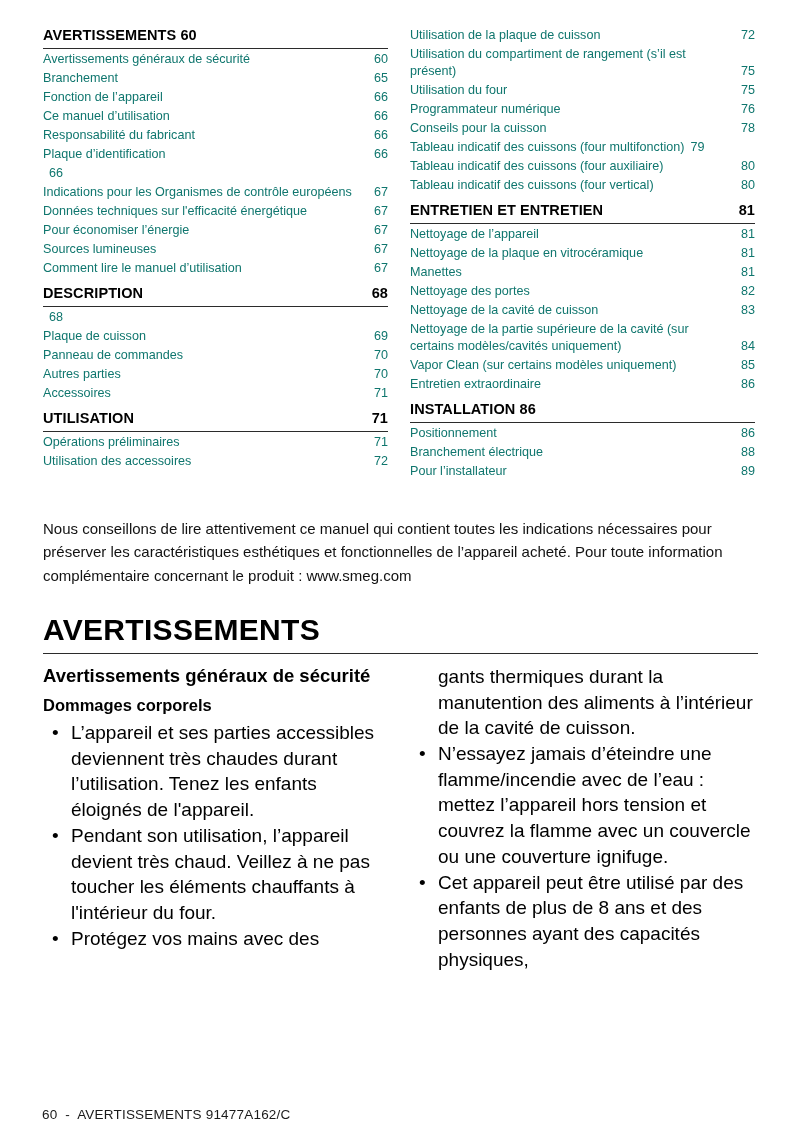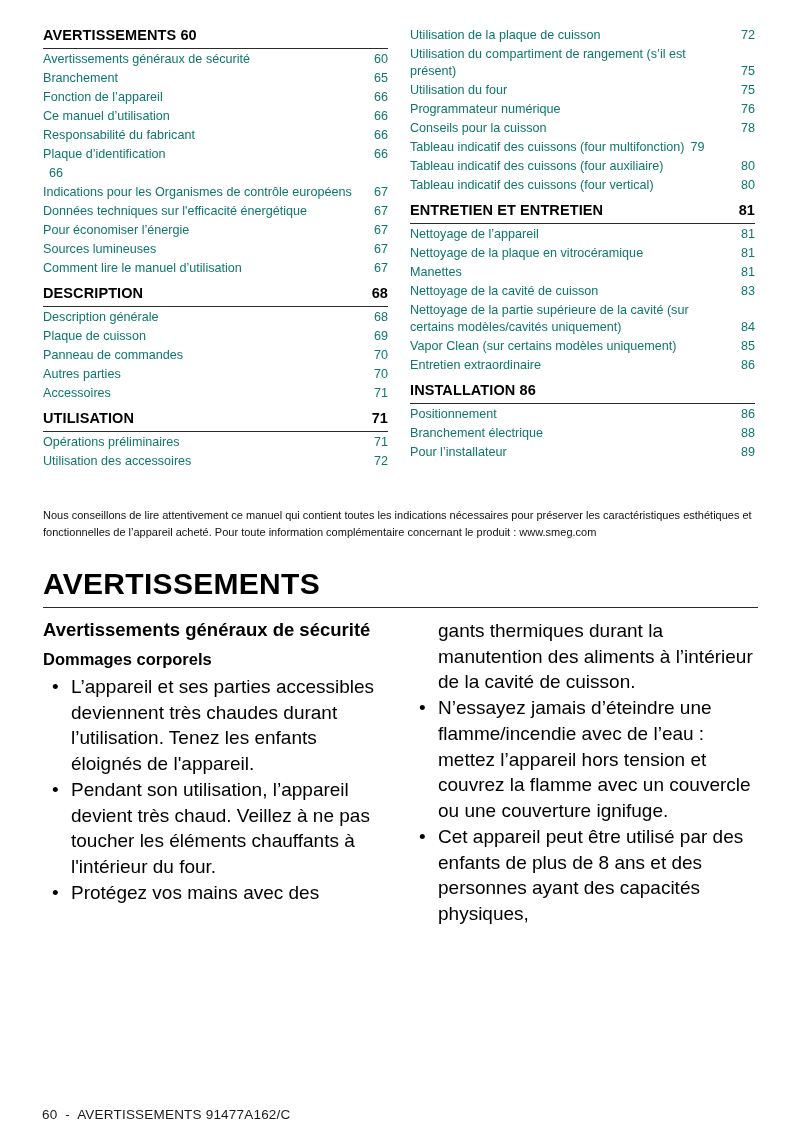--- a/index.html
+++ b/index.html
@@ -81,21 +81,21 @@
     display: block;
   }
   .toc-entry.wrapnum .e-title { display: inline; padding-right: 6px; }
   .toc-entry.wrapnum .e-page  { display: inline; }
 
   .sec-spacer { height: 6px; }
 
   
   .intro {
     margin-top: 36px;
-    font-size: 11px;
+    font-size: 15px;
     line-height: 1.55;
     color: #111;
     max-width: 716px;
   }
 
   
   .chapter {
     margin-top: 26px;
     font-size: 30px;
     font-weight: bold;
@@ -224,21 +224,20 @@
           <span class="e-title">Comment lire le manuel d’utilisation</span>
           <span class="e-page">67</span>
         </div>
         <div class="sec-spacer"></div>
         <div class="toc-sec-head">
           <span class="sec-title">DESCRIPTION</span>
           <span class="sec-page">68</span>
         </div>
         <hr class="toc-rule">
         <div class="toc-entry">
-          <span class="e-title">Description générale</span>
           <span class="e-page">68</span>
         </div>
         <div class="toc-entry">
           <span class="e-title">Plaque de cuisson</span>
           <span class="e-page">69</span>
         </div>
         <div class="toc-entry">
           <span class="e-title">Panneau de commandes</span>
           <span class="e-page">70</span>
         </div>
@@ -305,20 +304,24 @@
           <span class="e-title">Nettoyage de l’appareil</span>
           <span class="e-page">81</span>
         </div>
         <div class="toc-entry">
           <span class="e-title">Nettoyage de la plaque en vitrocéramique</span>
           <span class="e-page">81</span>
         </div>
         <div class="toc-entry">
           <span class="e-title">Manettes</span>
           <span class="e-page">81</span>
+        </div>
+        <div class="toc-entry">
+          <span class="e-title">Nettoyage des portes</span>
+          <span class="e-page">82</span>
         </div>
         <div class="toc-entry">
           <span class="e-title">Nettoyage de la cavité de cuisson</span>
           <span class="e-page">83</span>
         </div>
         <div class="toc-entry">
           <span class="e-title">Nettoyage de la partie supérieure de la cavité (sur certains modèles/cavités uniquement)</span>
           <span class="e-page">84</span>
         </div>
         <div class="toc-entry">

